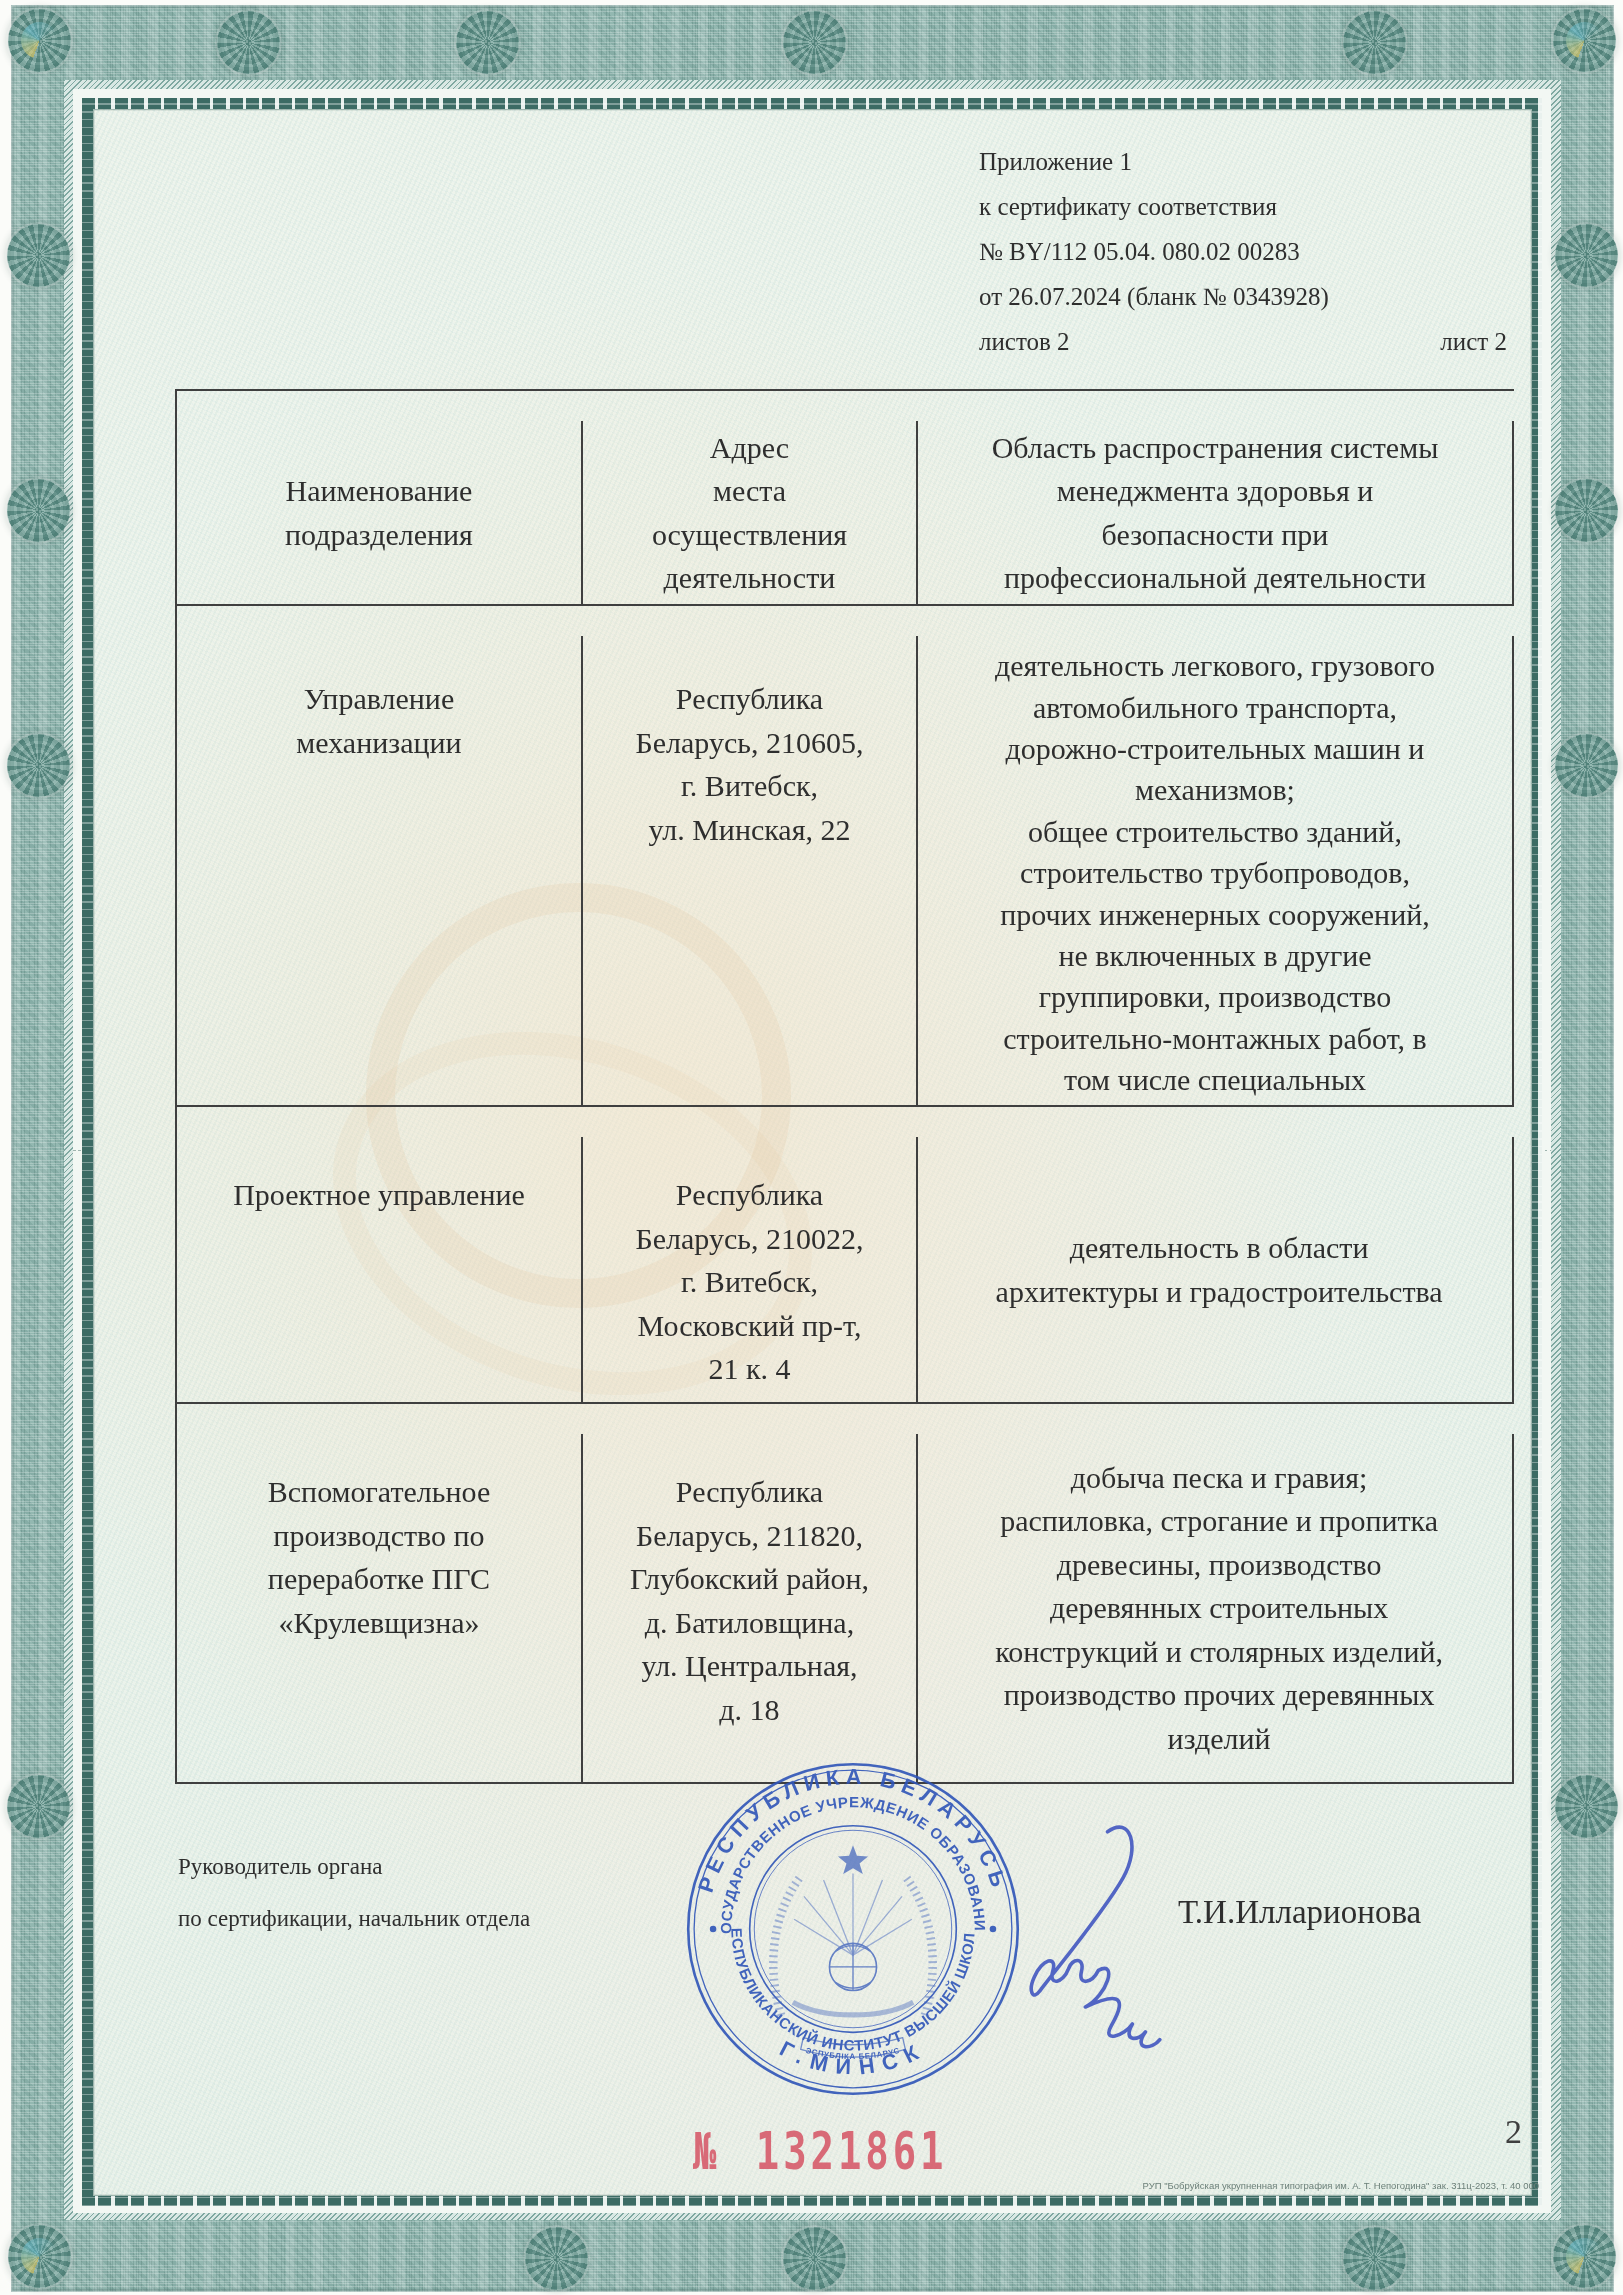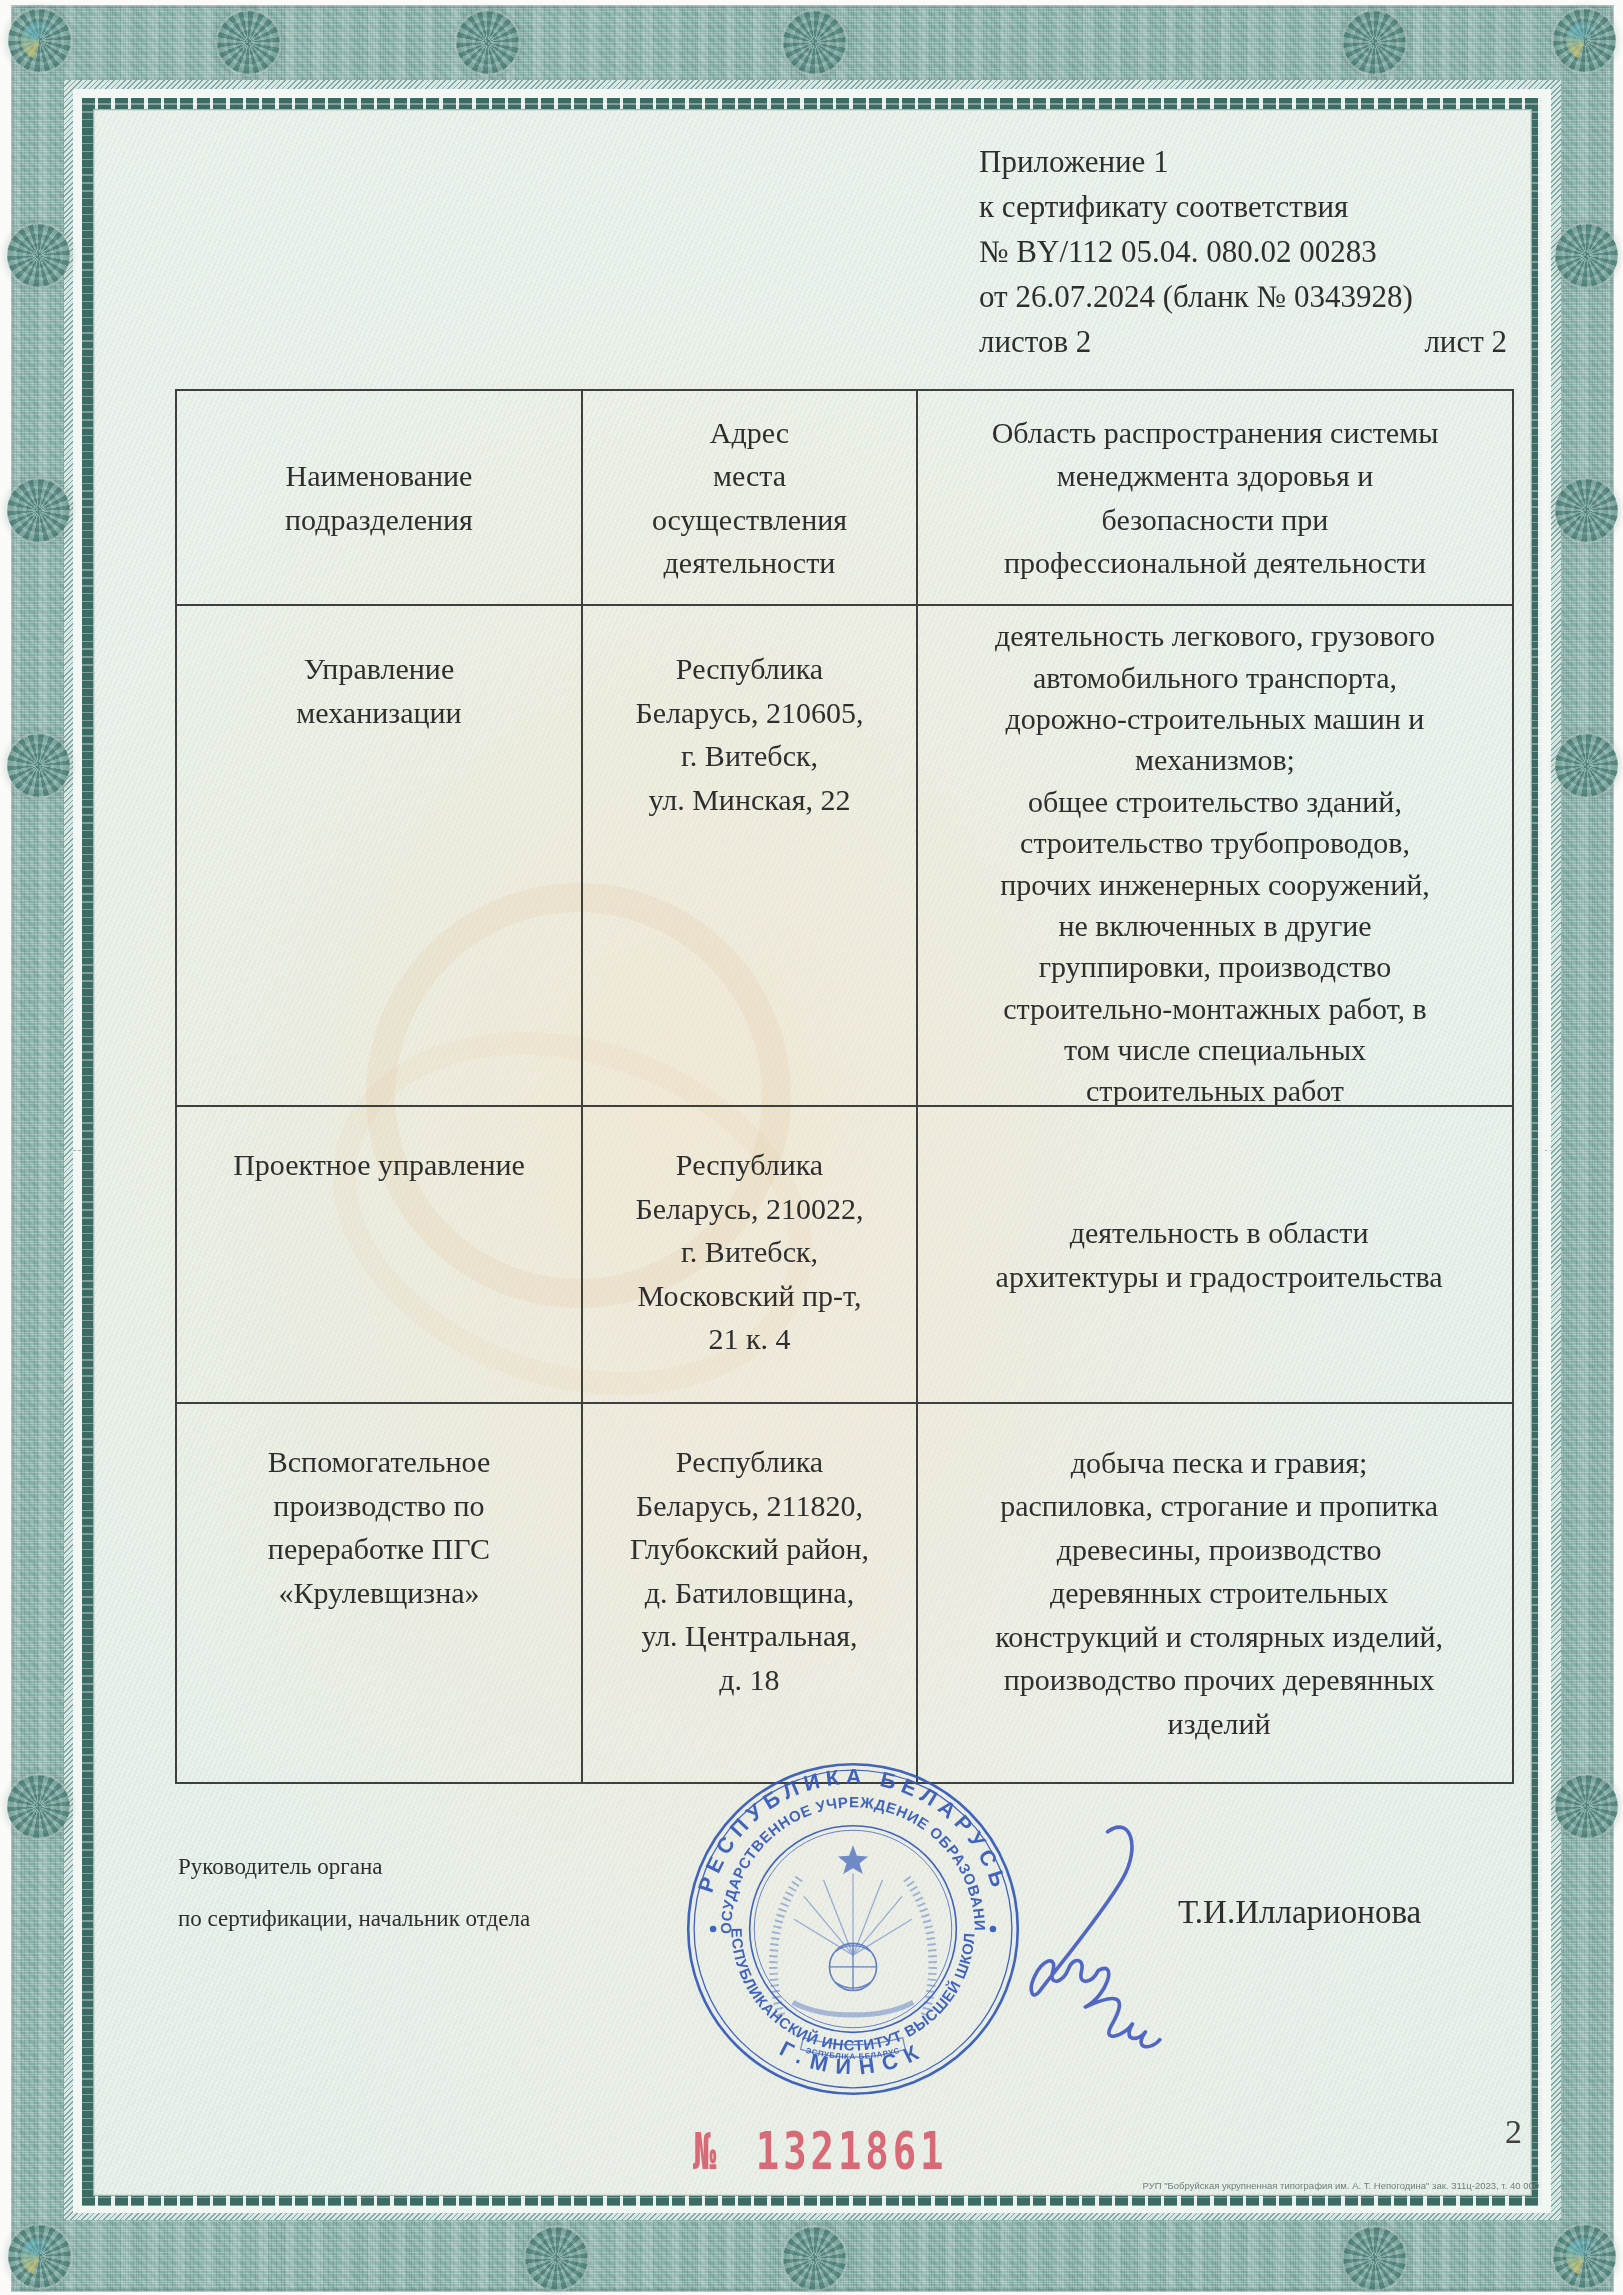--- a/index.html
+++ b/index.html
@@ -43,31 +43,31 @@
     background:conic-gradient(from 200deg, rgba(235,205,95,.65), rgba(95,185,205,.55), rgba(0,0,0,0) 62%);
     filter:blur(0.7px);}
 
   .watermark{position:absolute;left:327px;top:844px;width:497px;height:524px;pointer-events:none;}
   .watermark .ring{position:absolute;left:39px;top:39px;width:367px;height:367px;border-radius:50%;
     border:29px solid rgba(226,188,142,.16);}
   .watermark .arc{position:absolute;left:0;top:196px;width:445px;height:301px;border-radius:50%;
     border:23.6px solid rgba(226,188,142,.11);transform:rotate(18deg);}
 
   
-  .hdr{position:absolute;left:979px;top:139px;width:528px;font-size:31px;line-height:45px;}
+  .hdr{position:absolute;left:979px;top:139px;width:528px;font-size:25px;line-height:45px;}
   .hdr .sheets{display:flex;justify-content:space-between;}
 
   
   .tbl{position:absolute;left:175px;top:389px;width:1337px;height:1393px;
        display:grid;grid-template-columns:406px 335px 596px;grid-template-rows:215px 501px 297px 380px;
        border-top:2px solid #3f3f3f;border-left:2px solid #3f3f3f;font-size:30px;line-height:1.45;}
   .tc{border-right:2px solid #3f3f3f;border-bottom:2px solid #3f3f3f;
       display:flex;flex-direction:column;align-items:center;text-align:center;
       padding:5.2px 11.8px;box-sizing:border-box;overflow:hidden;}
-  .pre{white-space:pre-line;}
+  .pre{white-space:pre-line;margin-top:30px;}
   .th{justify-content:center;}
   .vt60{justify-content:flex-start;padding-top:41px;}
   .vt70{justify-content:flex-start;padding-top:36px;}
   .vt20{justify-content:flex-start;padding-top:9.2px;line-height:1.38;}
   .vc{justify-content:center;padding-left:20px;}
 
   
   .role{position:absolute;left:178px;top:1841px;font-size:23px;line-height:52px;}
   .signer{position:absolute;left:1178px;top:1894px;width:322px;text-align:left;font-size:33px;}
   .serial{position:absolute;left:693px;top:2122px;display:flex;gap:38px;align-items:flex-end;

